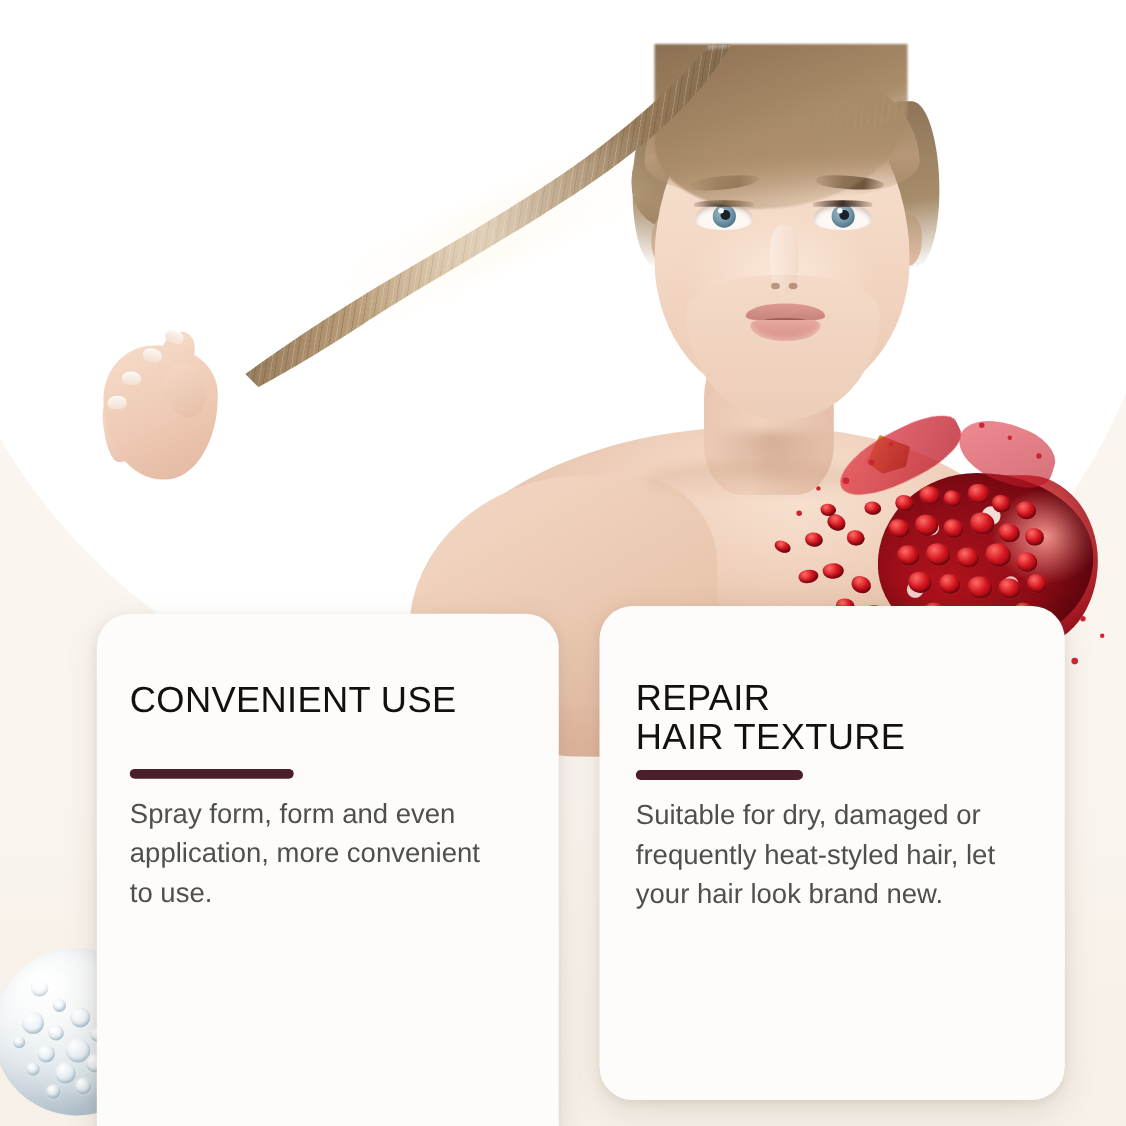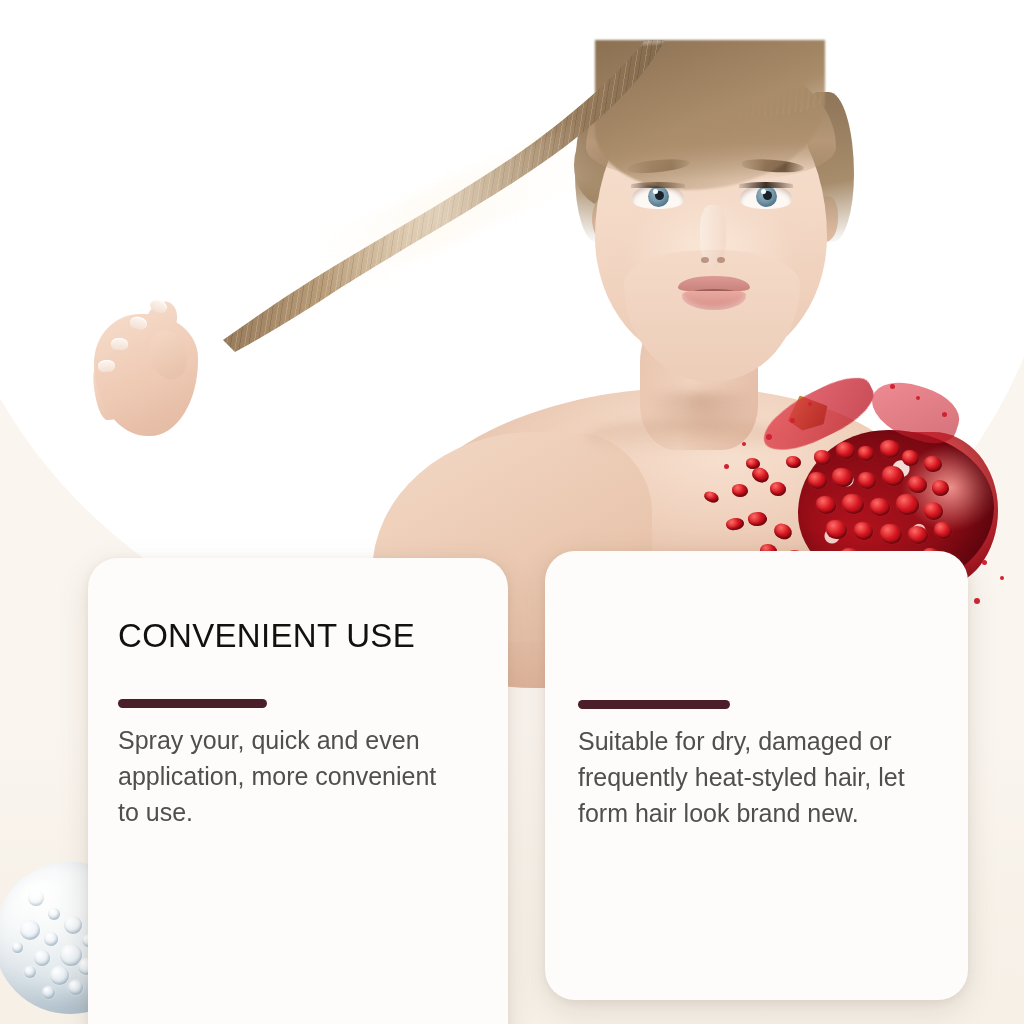--- a/index.html
+++ b/index.html
@@ -461,19 +461,21 @@
     <span class="gel-hi"></span>
   </div>
   <div class="gel-drop"></div>
 
   <div class="card card-left"></div>
   <div class="card card-right"></div>
 
   <div class="titles-layer">
     <div class="card-title" style="left:118px;top:618px;font-size:33px">CONVENIENT USE</div>
     <div class="accent-bar" style="left: 118px; top: 699px; width: 149px; background: rgb(74, 31, 42);"></div>
-    <div class="card-body" style="left:118px;top:722px;width:330px">Spray your, quick and even application, more convenient to use.</div>
-
+    <div class="card-body" style="left:118px;top:722px;width:330px">Spray form, form and even application, more convenient to use.</div>
+
+    <div class="card-title" style="left:578px;top:616px;font-size:33px">REPAIR
+HAIR TEXTURE</div>
     <div class="accent-bar" style="left: 578px; top: 700px; width: 152px; background: rgb(74, 31, 42);"></div>
-    <div class="card-body" style="left:578px;top:723px;width:360px">Suitable for dry, damaged or frequently heat-styled hair, let form hair look brand new.</div>
+    <div class="card-body" style="left:578px;top:723px;width:360px">Suitable for dry, damaged or frequently heat-styled hair, let your hair look brand new.</div>
   </div>
 
 </div>
 
 </body></html>

